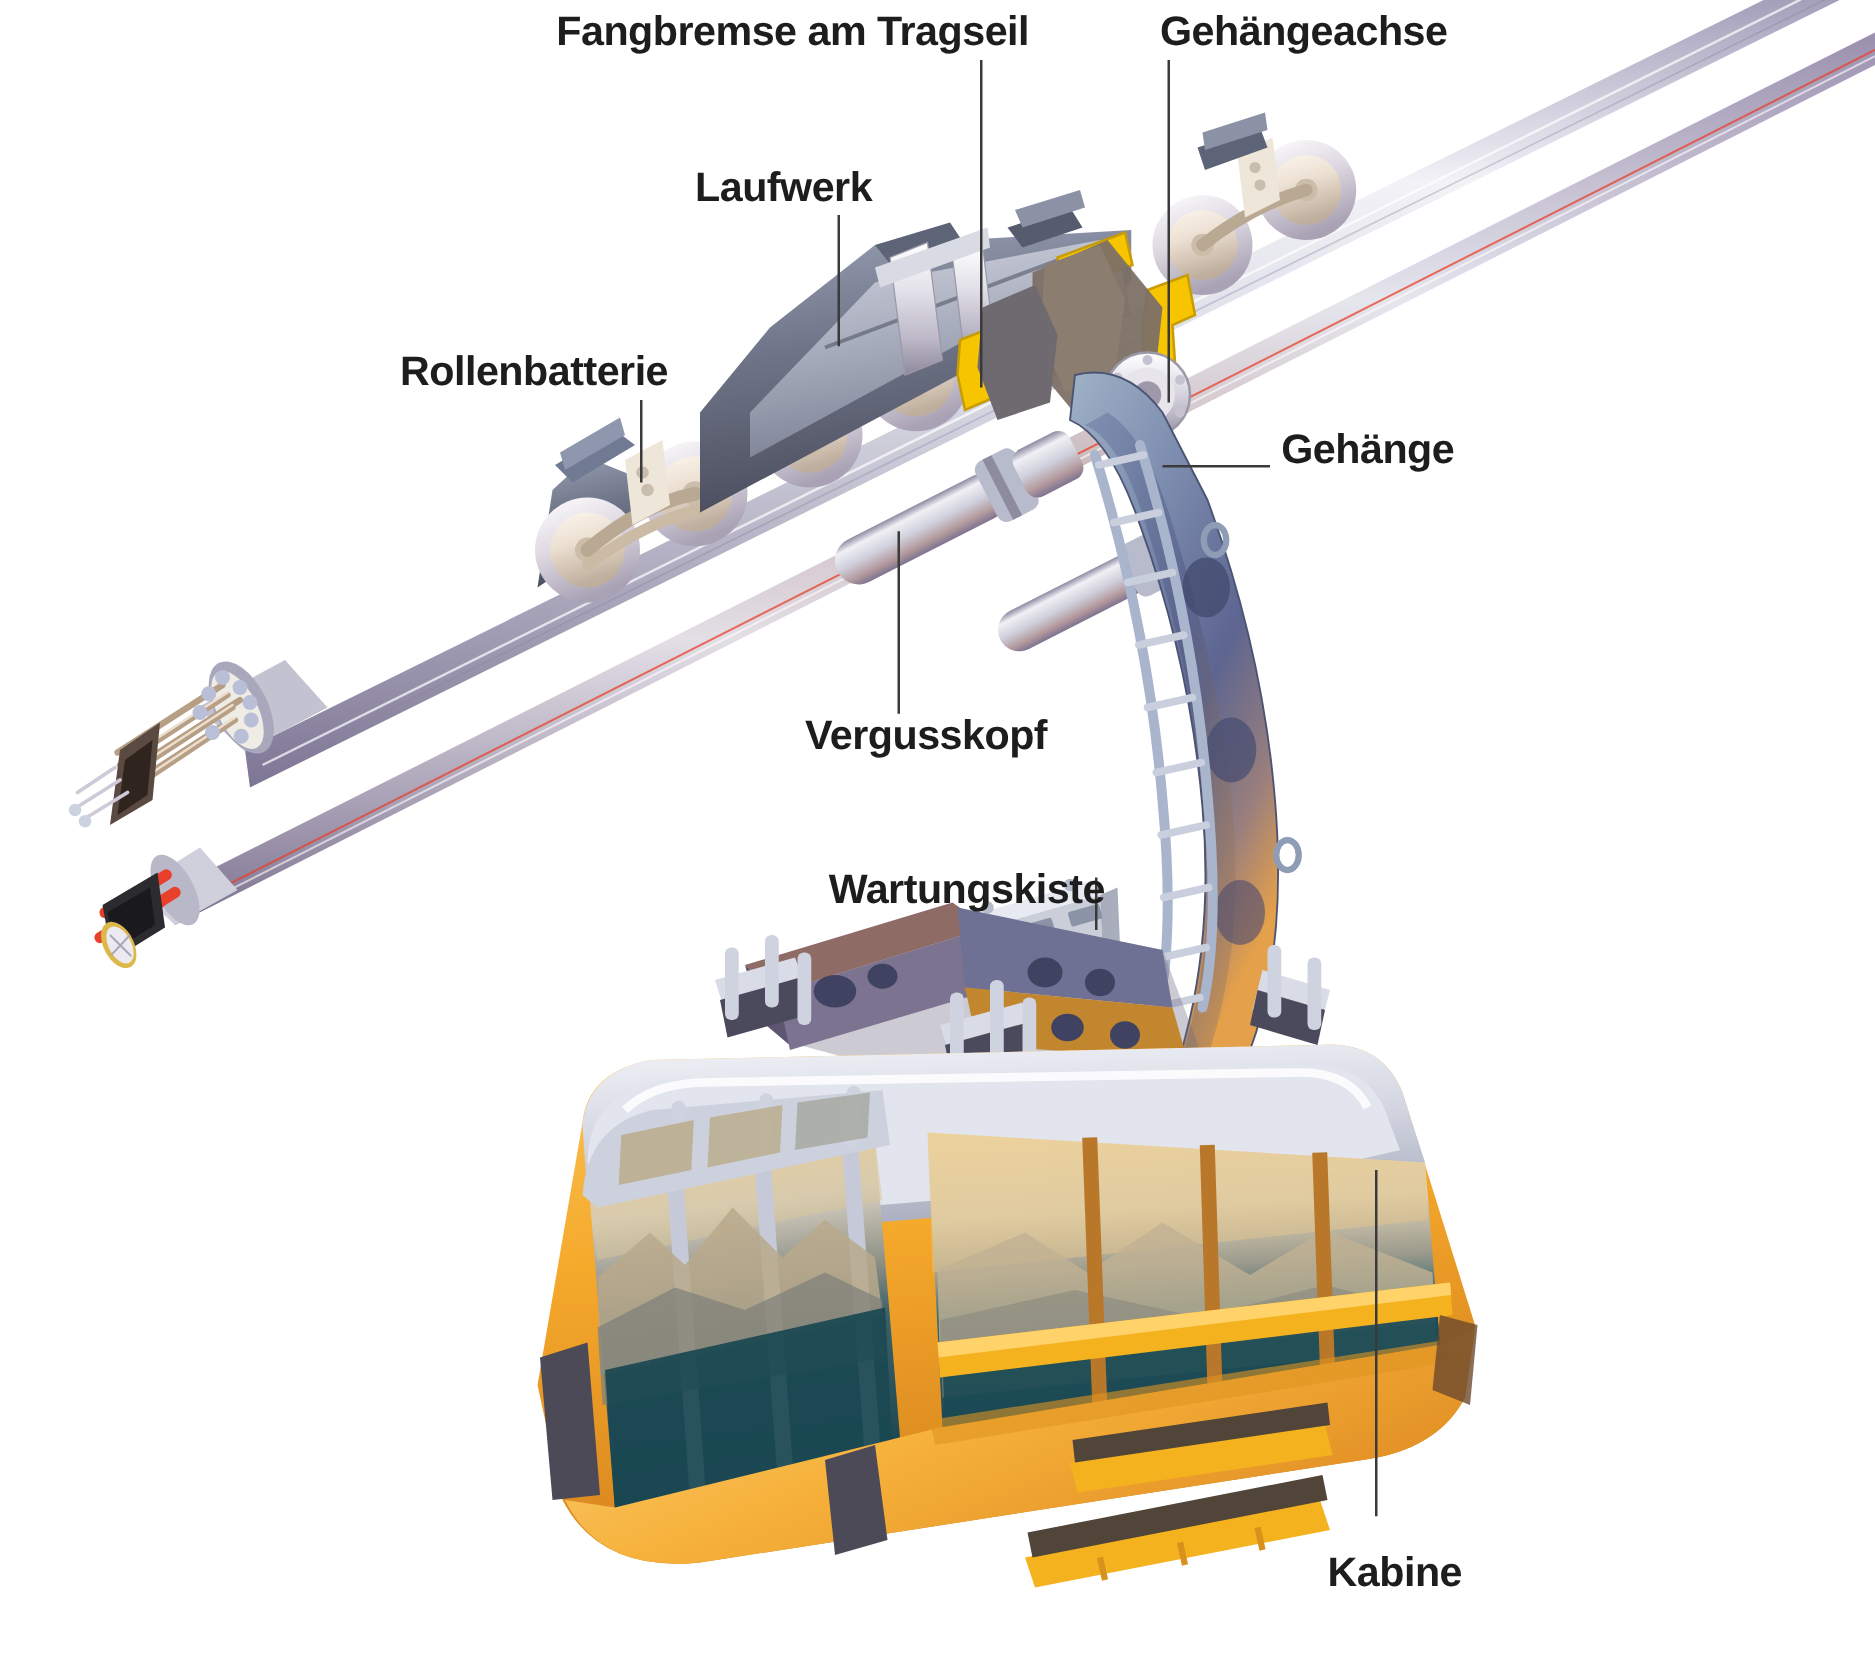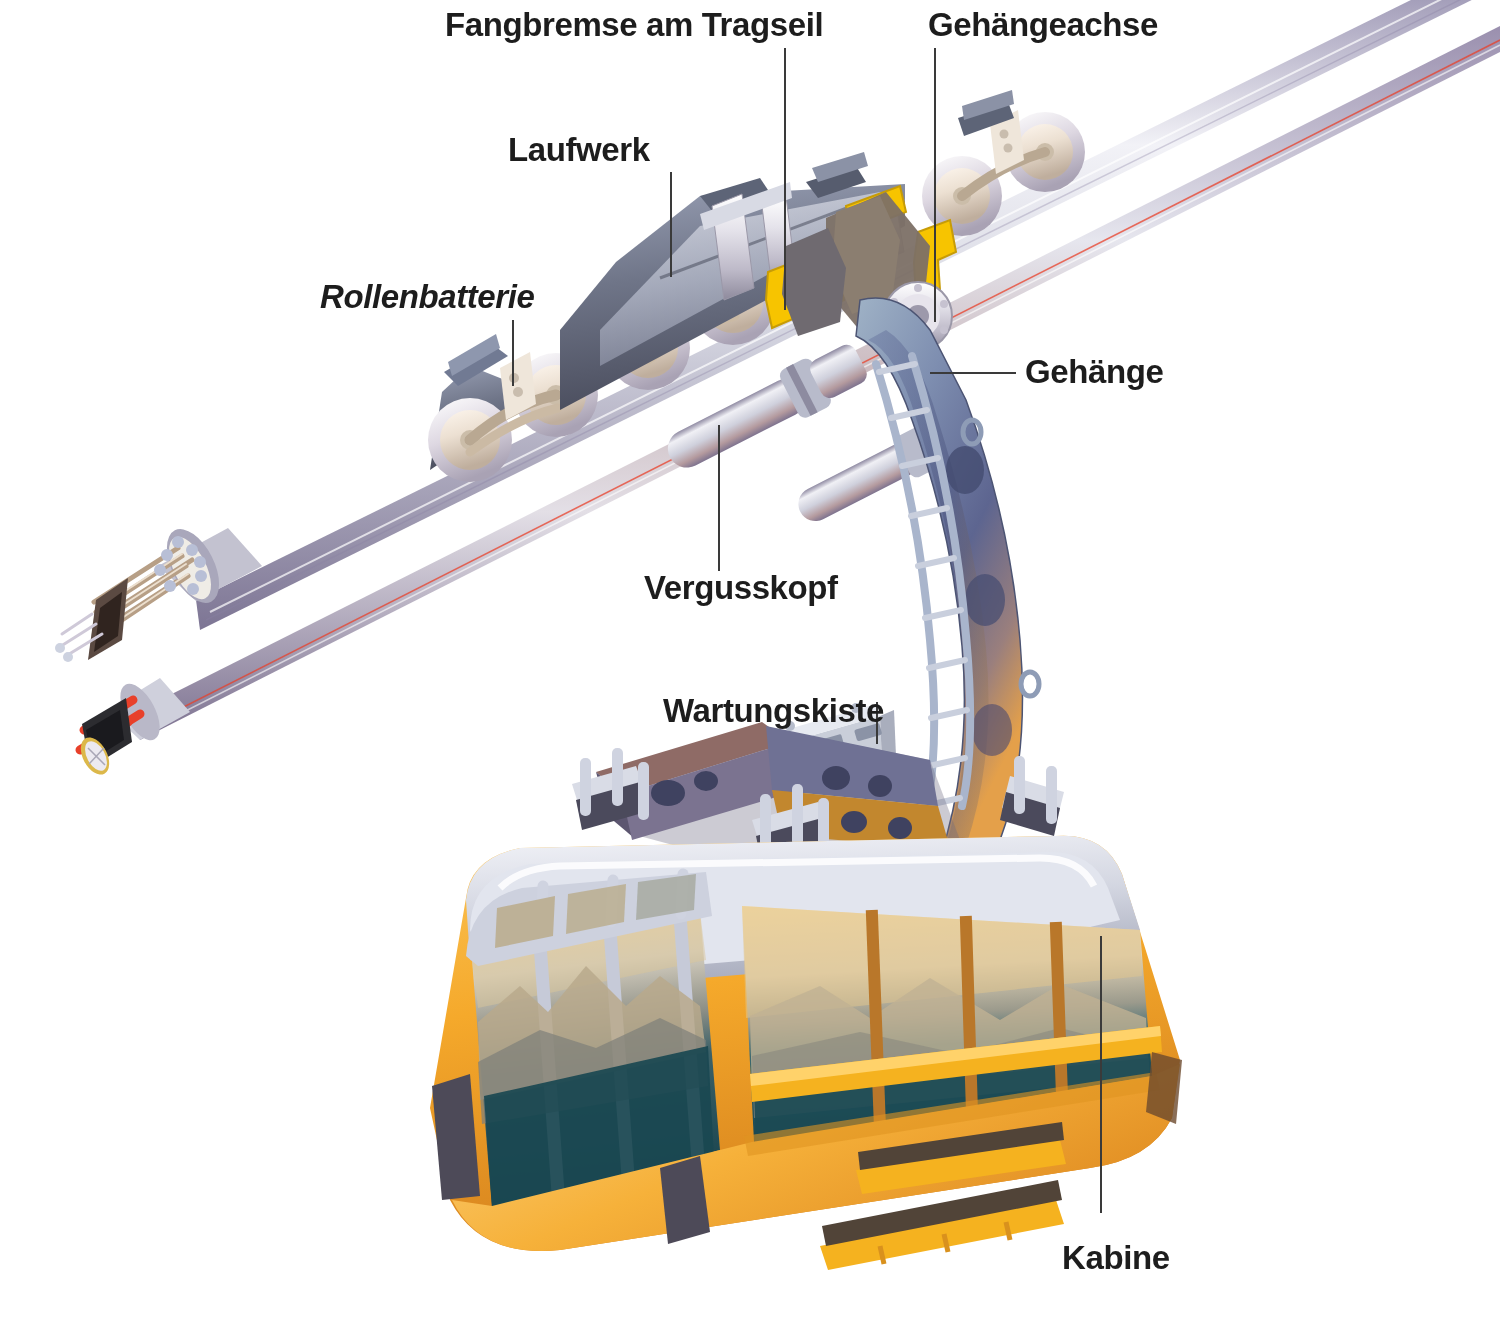--- a/index.html
+++ b/index.html
@@ -456,31 +456,31 @@
     <div class="label" style="left:445px;top:8px;">Fangbremse am Tragseil</div>
   </div>
 
   <div>
     <div class="leader v" style="left:934px;top:48px;height:274px;"></div>
     <div class="label" style="left:928px;top:8px;">Gehängeachse</div>
   </div>
 
   <div>
     <div class="leader v" style="left:670px;top:172px;height:105px;"></div>
-    <div class="label" style="left:508px;top:133px;">Laufwerk</div>
+    <div class="label" style="left:556px;top:133px;">Laufwerk</div>
   </div>
 
   <div>
     <div class="leader v" style="left:512px;top:320px;height:66px;"></div>
-    <div class="label" style="left:320px;top:280px;font-style:italic;">Rollenbatterie</div>
+    <div class="label" style="left:320px;top:280px;">Rollenbatterie</div>
   </div>
 
   <div>
     <div class="leader h" style="left:930px;top:372px;width:86px;"></div>
-    <div class="label" style="left:1025px;top:355px;text-align:center;">Gehänge</div>
+    <div class="label" style="left:1025px;top:342px;text-align:center;">Gehänge</div>
   </div>
 
   <div>
     <div class="leader v" style="left:718px;top:425px;height:146px;"></div>
     <div class="label" style="left:644px;top:571px;">Vergusskopf</div>
   </div>
 
   <div>
     <div class="leader v" style="left:876px;top:702px;height:42px;"></div>
     <div class="label" style="left:663px;top:694px;">Wartungskiste</div>

